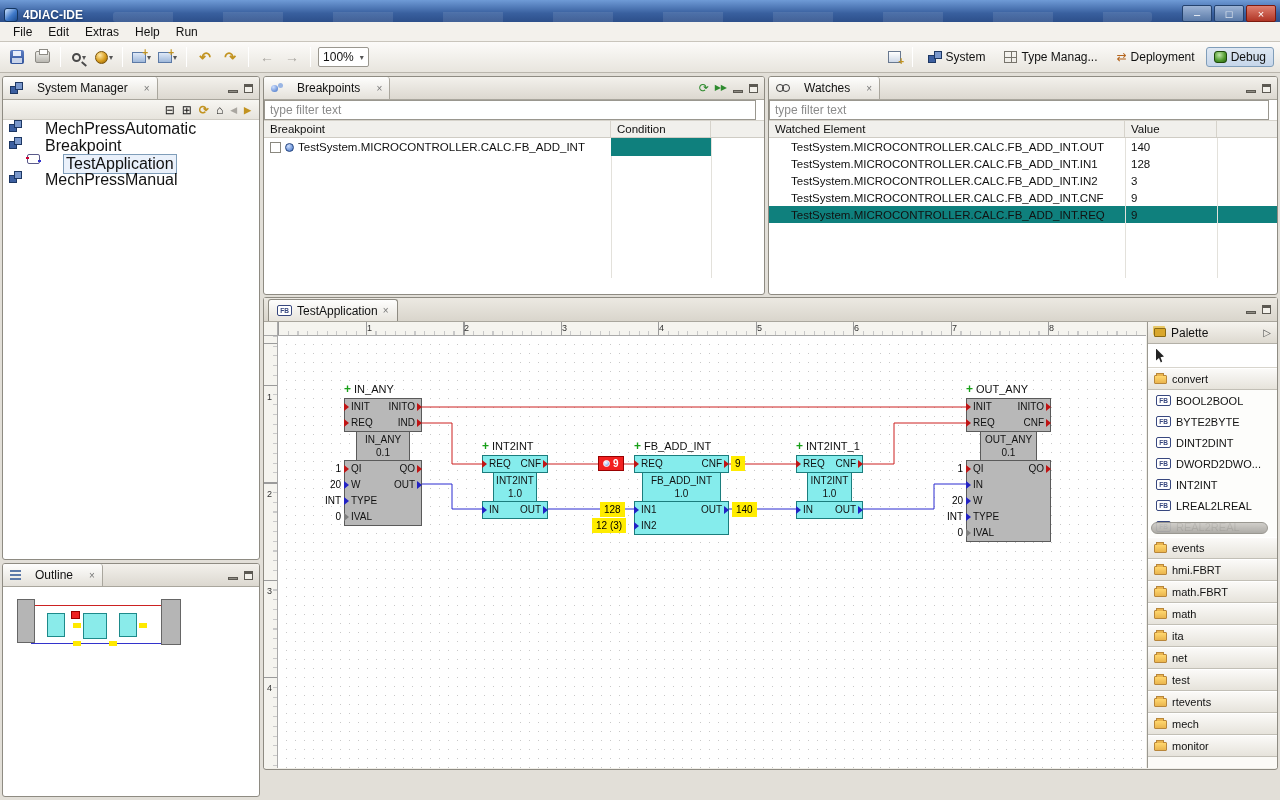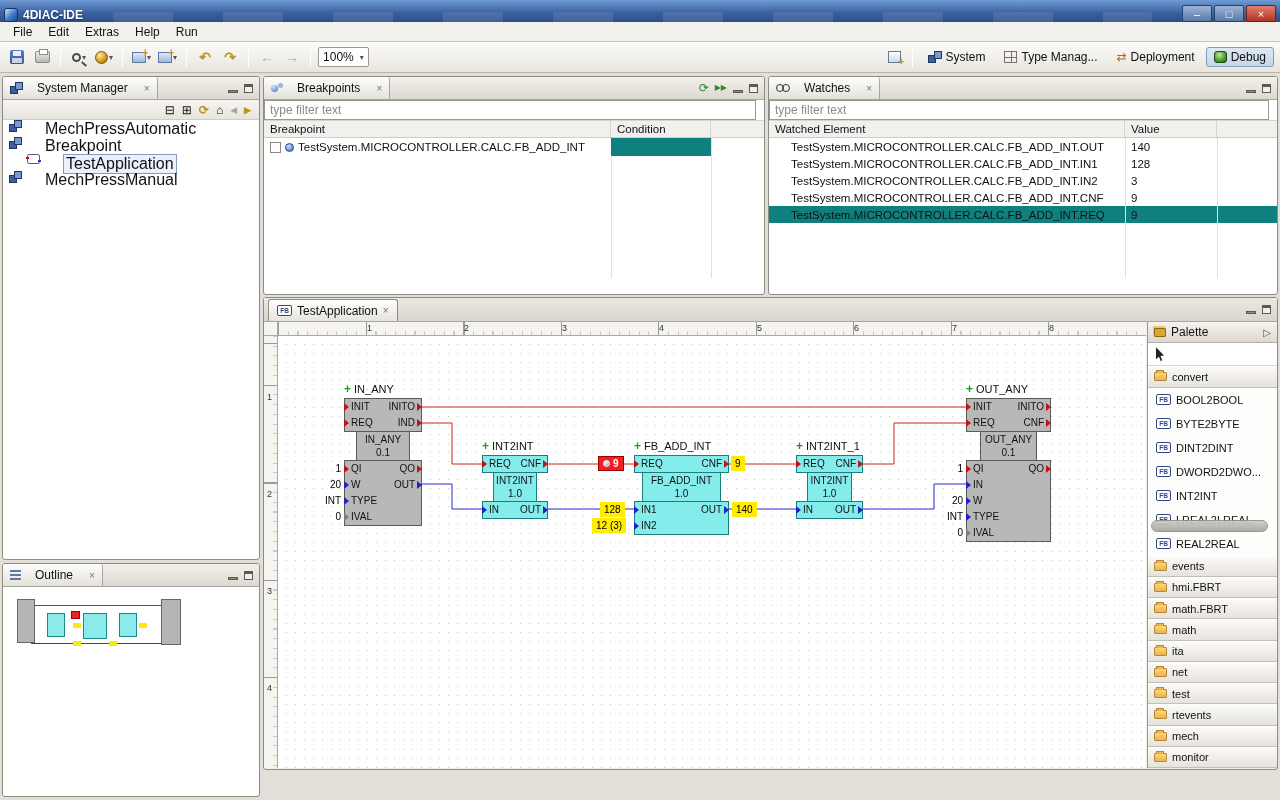--- a/index.html
+++ b/index.html
@@ -157,21 +157,21 @@
   .palette{position:absolute;right:0;top:24px;width:130px;bottom:1px;background:#fbfaf7;border-left:1px solid #9a9890;display:flex;flex-direction:column}
   .pal-head{height:22px;background:linear-gradient(#f6f4ef,#ddd9d0);border-bottom:1px solid #b3b0a7;display:flex;align-items:center;gap:5px;padding:0 6px}
   .pal-head .arr{margin-left:auto;font-size:10px;color:#555}
   .pal-ico{width:12px;height:9px;background:#d9a72c;border:1px solid #8a6a14;border-radius:1px;box-shadow:-1px -2px 0 -0px #e8c766}
   .pal-tool{height:24px;background:#fff;border-bottom:1px solid #d8d5cd;display:flex;align-items:center;padding:0 8px}
   .cursorico{width:10px;height:14px;background:#222;clip-path:polygon(0 0,0 86%,30% 68%,48% 100%,62% 93%,45% 62%,80% 58%)}
   .pal-group{height:22px;display:flex;align-items:center;gap:5px;padding:0 6px;font-size:11px;
     background:linear-gradient(#fbfaf8,#e6e3db);border-top:1px solid #fff;border-bottom:1px solid #c2bfb6}
   .ficon{width:13px;height:9px;background:linear-gradient(#ffd76e,#eab54e);border:1px solid #b8863a;border-radius:1px;position:relative;flex:none}
   .ficon:before{content:"";position:absolute;top:-3px;left:1px;width:6px;height:2px;background:#eab54e;border:1px solid #b8863a;border-bottom:none}
-  .pal-item{height:21px;display:flex;align-items:center;gap:5px;padding:12px 8px;font-size:11px;background:#fdfdfb}
+  .pal-item{height:21px;display:flex;align-items:center;gap:5px;padding:4px 8px;font-size:11px;background:#fdfdfb}
   .fbico{width:15px;height:11px;background:#fff;border:1px solid #37477e;color:#37477e;font-size:6.5px;font-weight:bold;display:inline-flex;align-items:center;justify-content:center;border-radius:2px;flex:none}
   .pal-thumb{position:absolute;left:3px;right:9px;top:196px;height:12px;border-radius:6px;background:linear-gradient(#cdcbc6,#a8a6a1);border:1px solid #93918a;opacity:.93}
 </style>
 </head>
 <body>
 
 <div class="window">
 
   <div class="titlebar">
     <span class="appico"></span>

